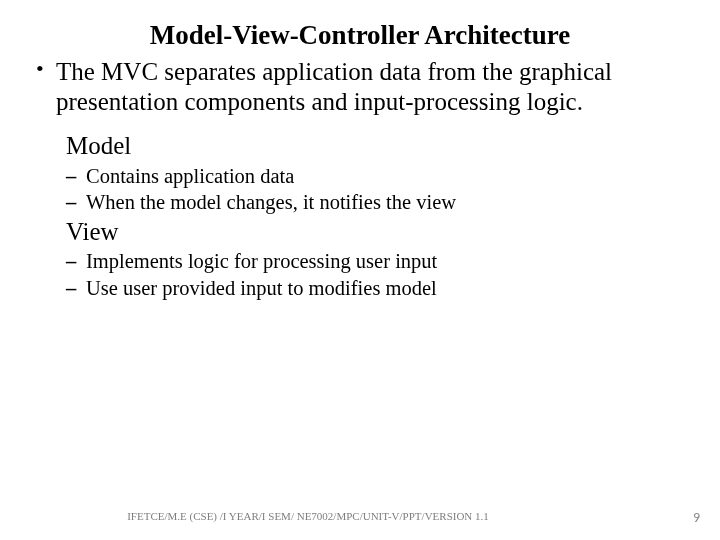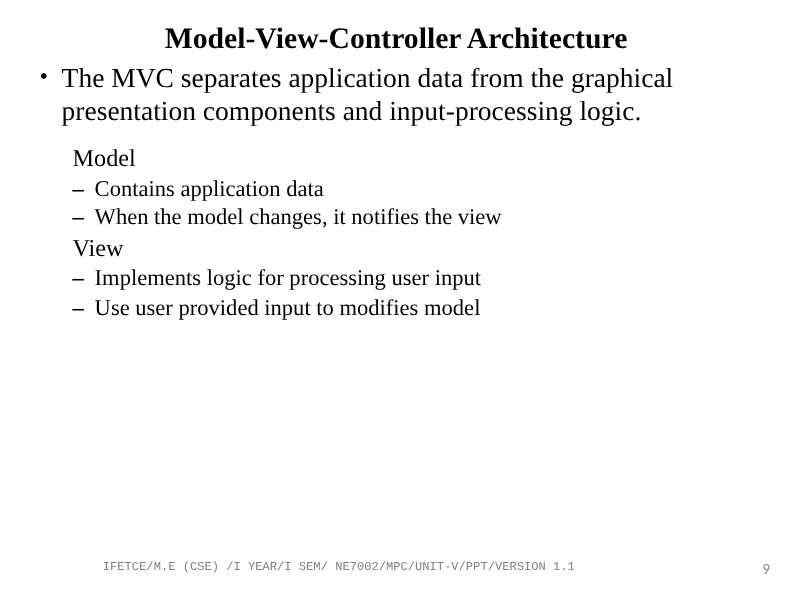--- a/index.html
+++ b/index.html
@@ -38,21 +38,21 @@
       position: absolute;
       left: 2px;
       top: -1px;
       font-size: 22px;
     }
     .sub {
       margin-top: 14px;
       padding-left: 38px;
     }
     .sub-label {
-      font-size: 22px;
+      font-size: 25px;
       line-height: 1.3;
     }
     .sub-list {
       list-style: none;
       padding-left: 0;
     }
     .sub-list > li {
       position: relative;
       padding-left: 20px;
       font-size: 20.5px;
@@ -64,21 +64,21 @@
       left: 0;
       top: 0;
       font-weight: bold;
     }
     .footer {
       position: absolute;
       bottom: 18px;
       left: 0;
       width: 616px;
       text-align: center;
-      font-family: Liberation Mono, monospace;
+      font-family: Liberation Serif, serif;
       font-size: 11px;
       color: #7f7f7f;
     }
     .page-num {
       position: absolute;
       right: 20px;
       bottom: 14px;
       font-family: Calibri, Arial, sans-serif;
       font-size: 14px;
       color: #8a8a8a;

